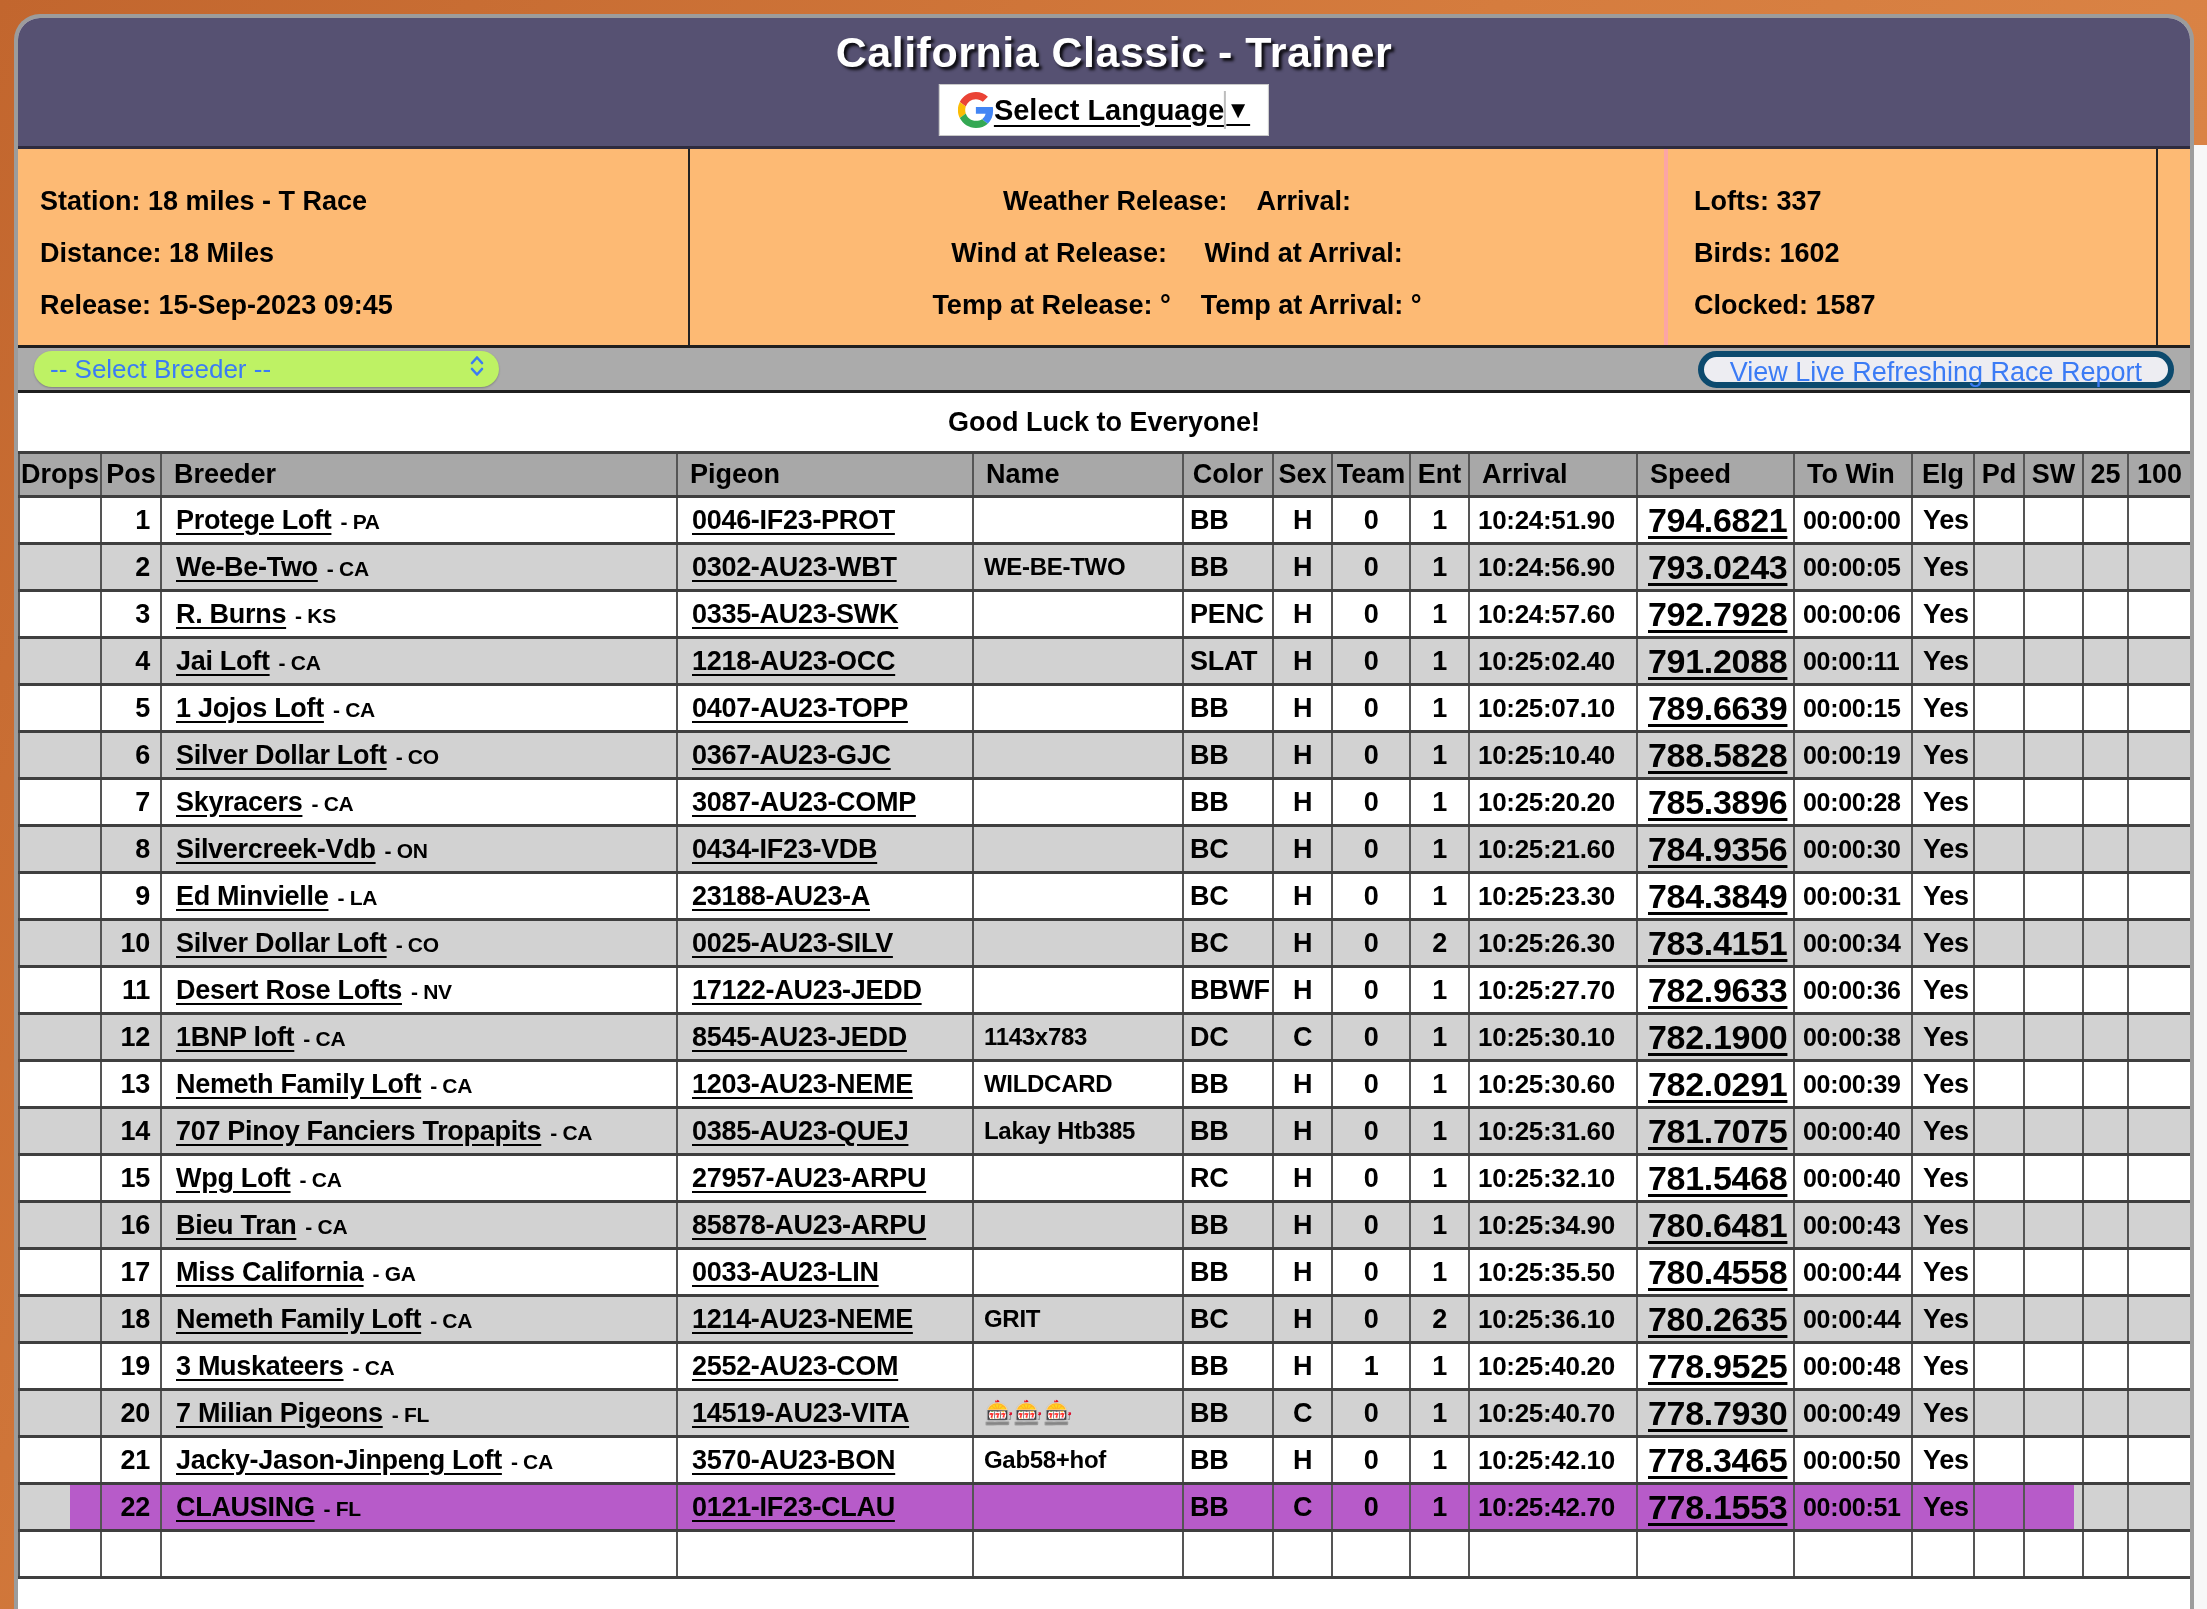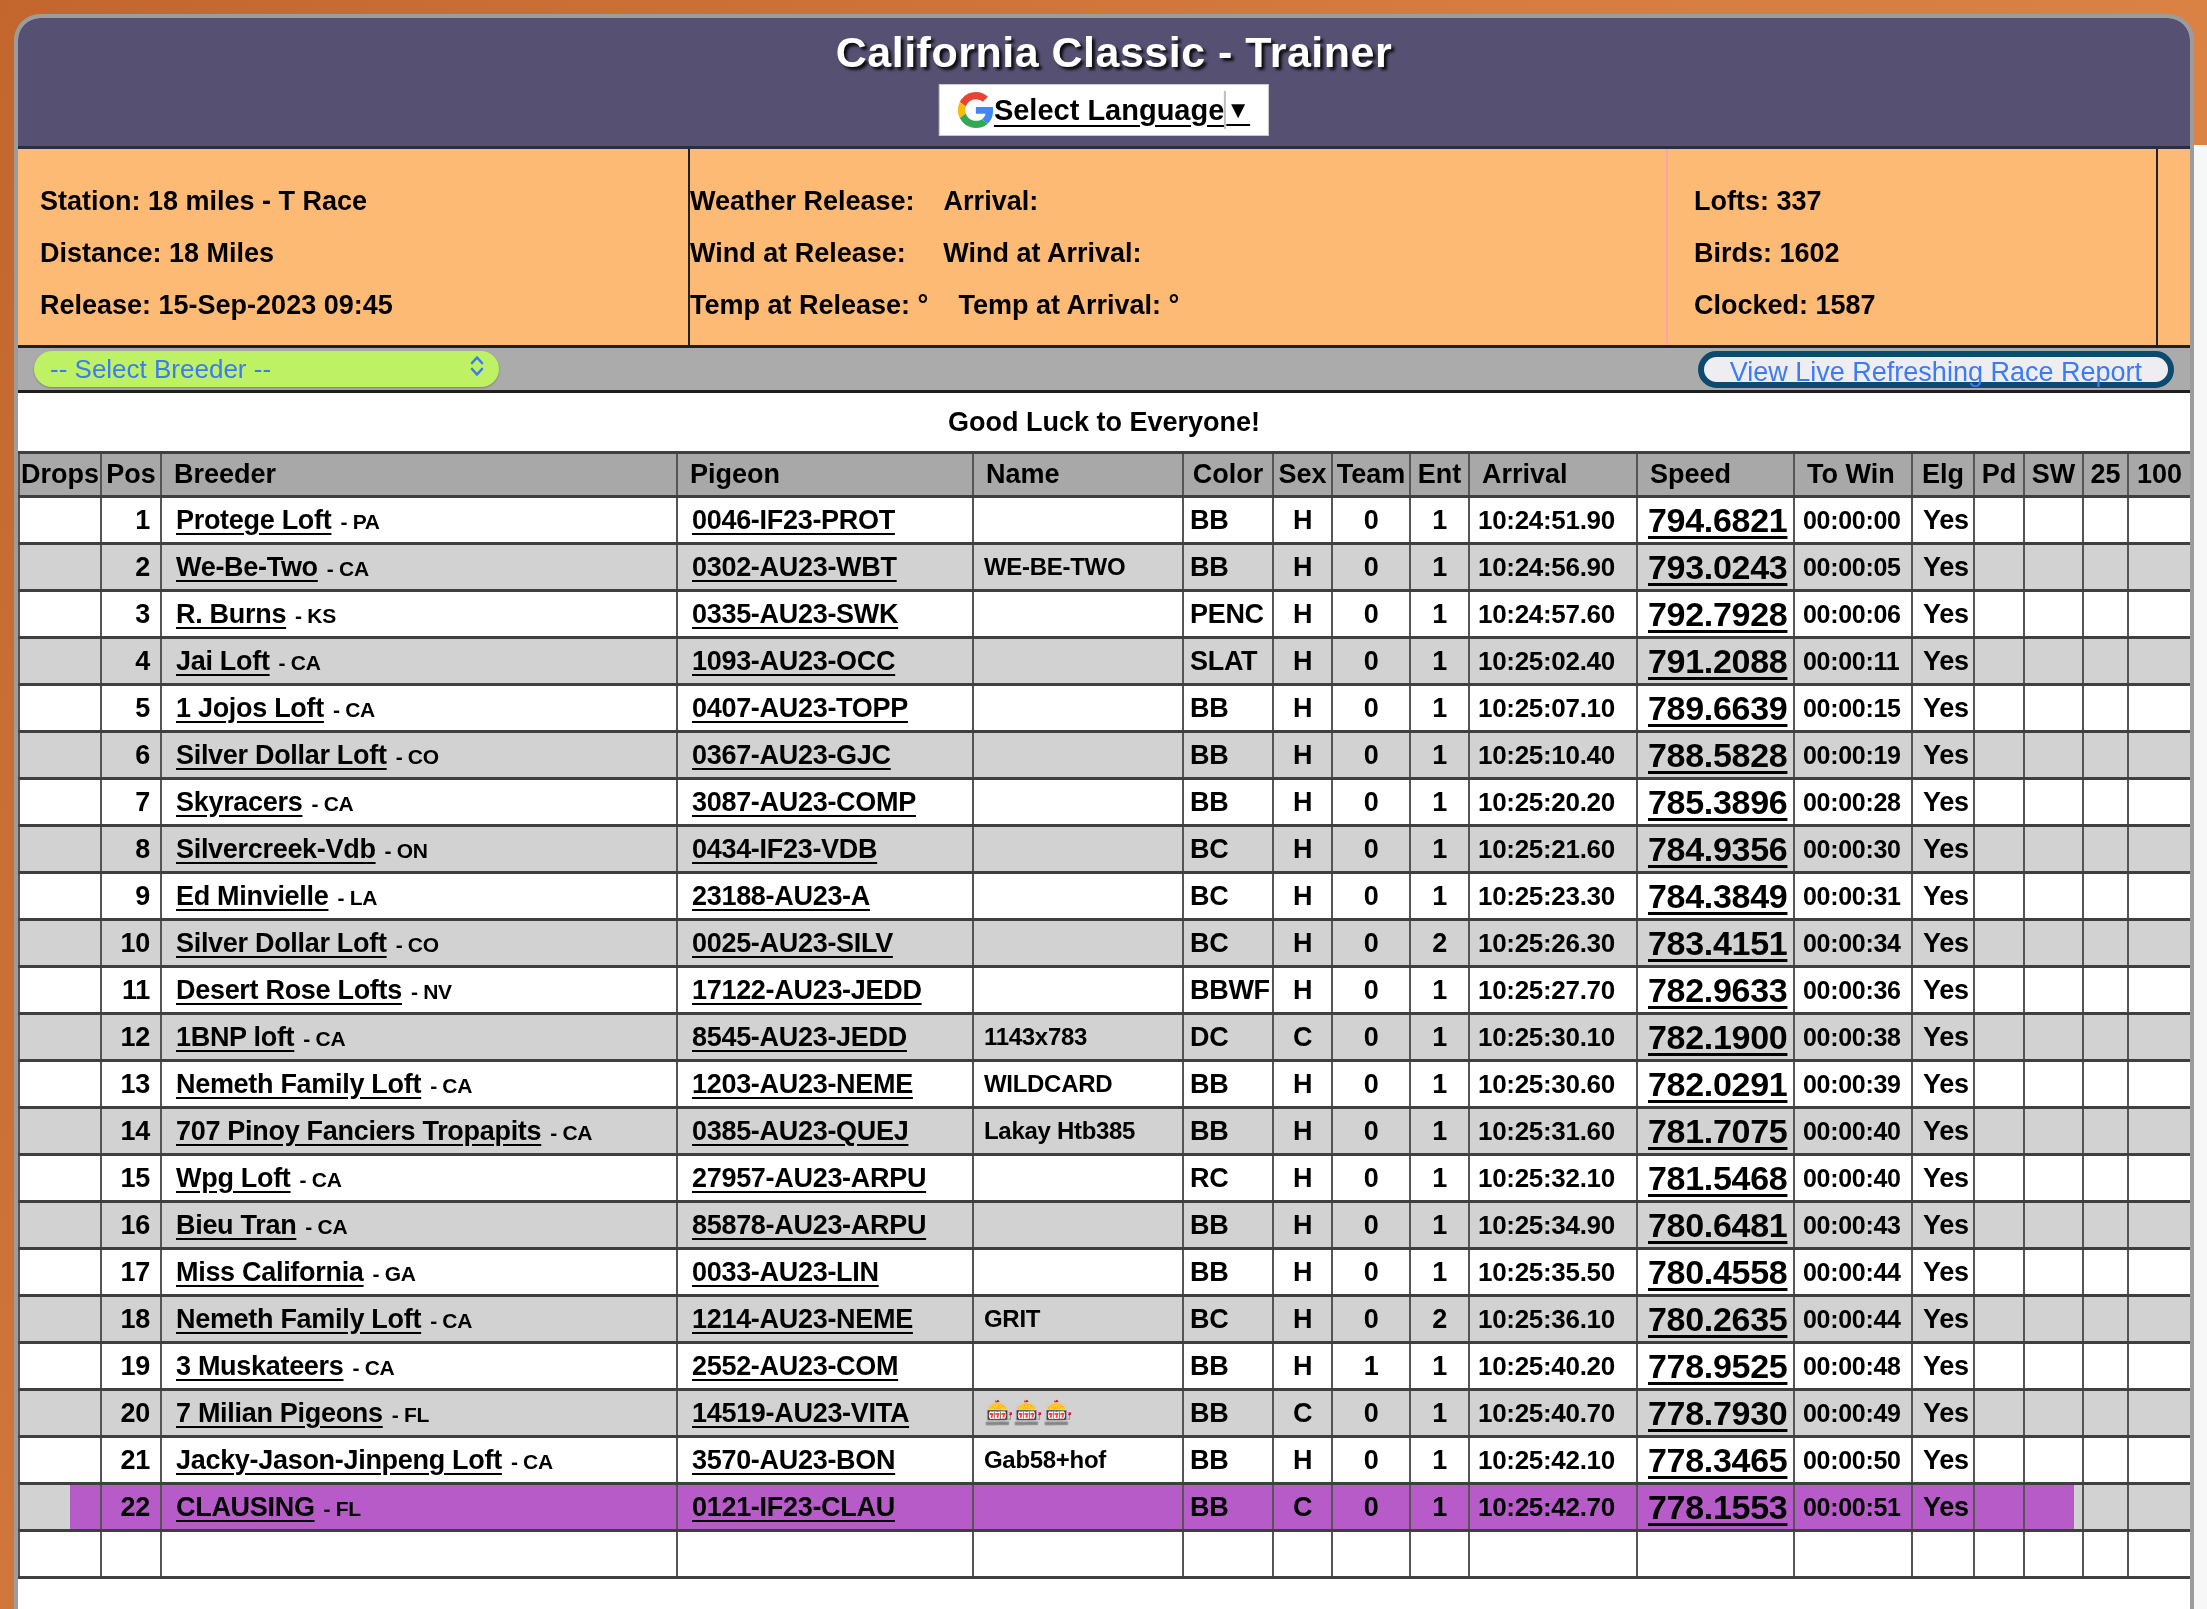--- a/index.html
+++ b/index.html
@@ -39,21 +39,21 @@
   .translate-divider { width:2px; height:38px; background:#bdbdbd; }
   .translate-arrow {
     font-size:24px; font-weight:700; color:#000;
     text-decoration:underline; text-underline-offset:6px;
   }
   
   .info { display:flex; height:199px; border-top:3px solid #2e2b3e; background:#fdba74; }
   .info-col { padding-top:26px; }
   .info-col p { font-size:27px; font-weight:700; color:#000; line-height:52px; white-space:pre; }
   .info-left  { width:672px; border-right:2px solid #222; padding-left:22px; }
-  .info-mid   { width:978px; border-right:2px solid #fca5a5; }
+  .info-mid   { width:978px; border-right:4px solid #fca5a5; text-align:center; }
   .info-right { width:490px; border-right:2px solid #222; padding-left:26px; }
   .info-spacer{ flex:1; }
   
   .controls {
     height:48px; background:#ababab;
     border-top:3px solid #1f1f1f; border-bottom:3px solid #1f1f1f;
     display:flex; align-items:center; justify-content:space-between; padding:0 16px;
   }
   .select-pill {
     width:465px; height:36px; border-radius:18px; background:#bef264;
@@ -253,21 +253,21 @@
     <td class="c-elg">Yes</td>
     <td class="c-pd"></td>
     <td class="c-sw"></td>
     <td class="c-n25"></td>
     <td class="c-n100"></td>
   </tr>
         <tr>
     <td class="c-drops"></td>
     <td class="c-pos">4</td>
     <td class="c-breeder"><a class="lnk">Jai Loft</a><span class="state">- CA</span></td>
-    <td class="c-pigeon"><a class="lnk">1093-AU23-OCC</a></td>
+    <td class="c-pigeon"><a class="lnk">1218-AU23-OCC</a></td>
     <td class="c-name"></td>
     <td class="c-color">SLAT</td>
     <td class="c-sex">H</td>
     <td class="c-team">0</td>
     <td class="c-ent">1</td>
     <td class="c-arrival">10:25:02.40</td>
     <td class="c-speed"><a class="lnk">791.2088</a></td>
     <td class="c-towin">00:00:11</td>
     <td class="c-elg">Yes</td>
     <td class="c-pd"></td>

